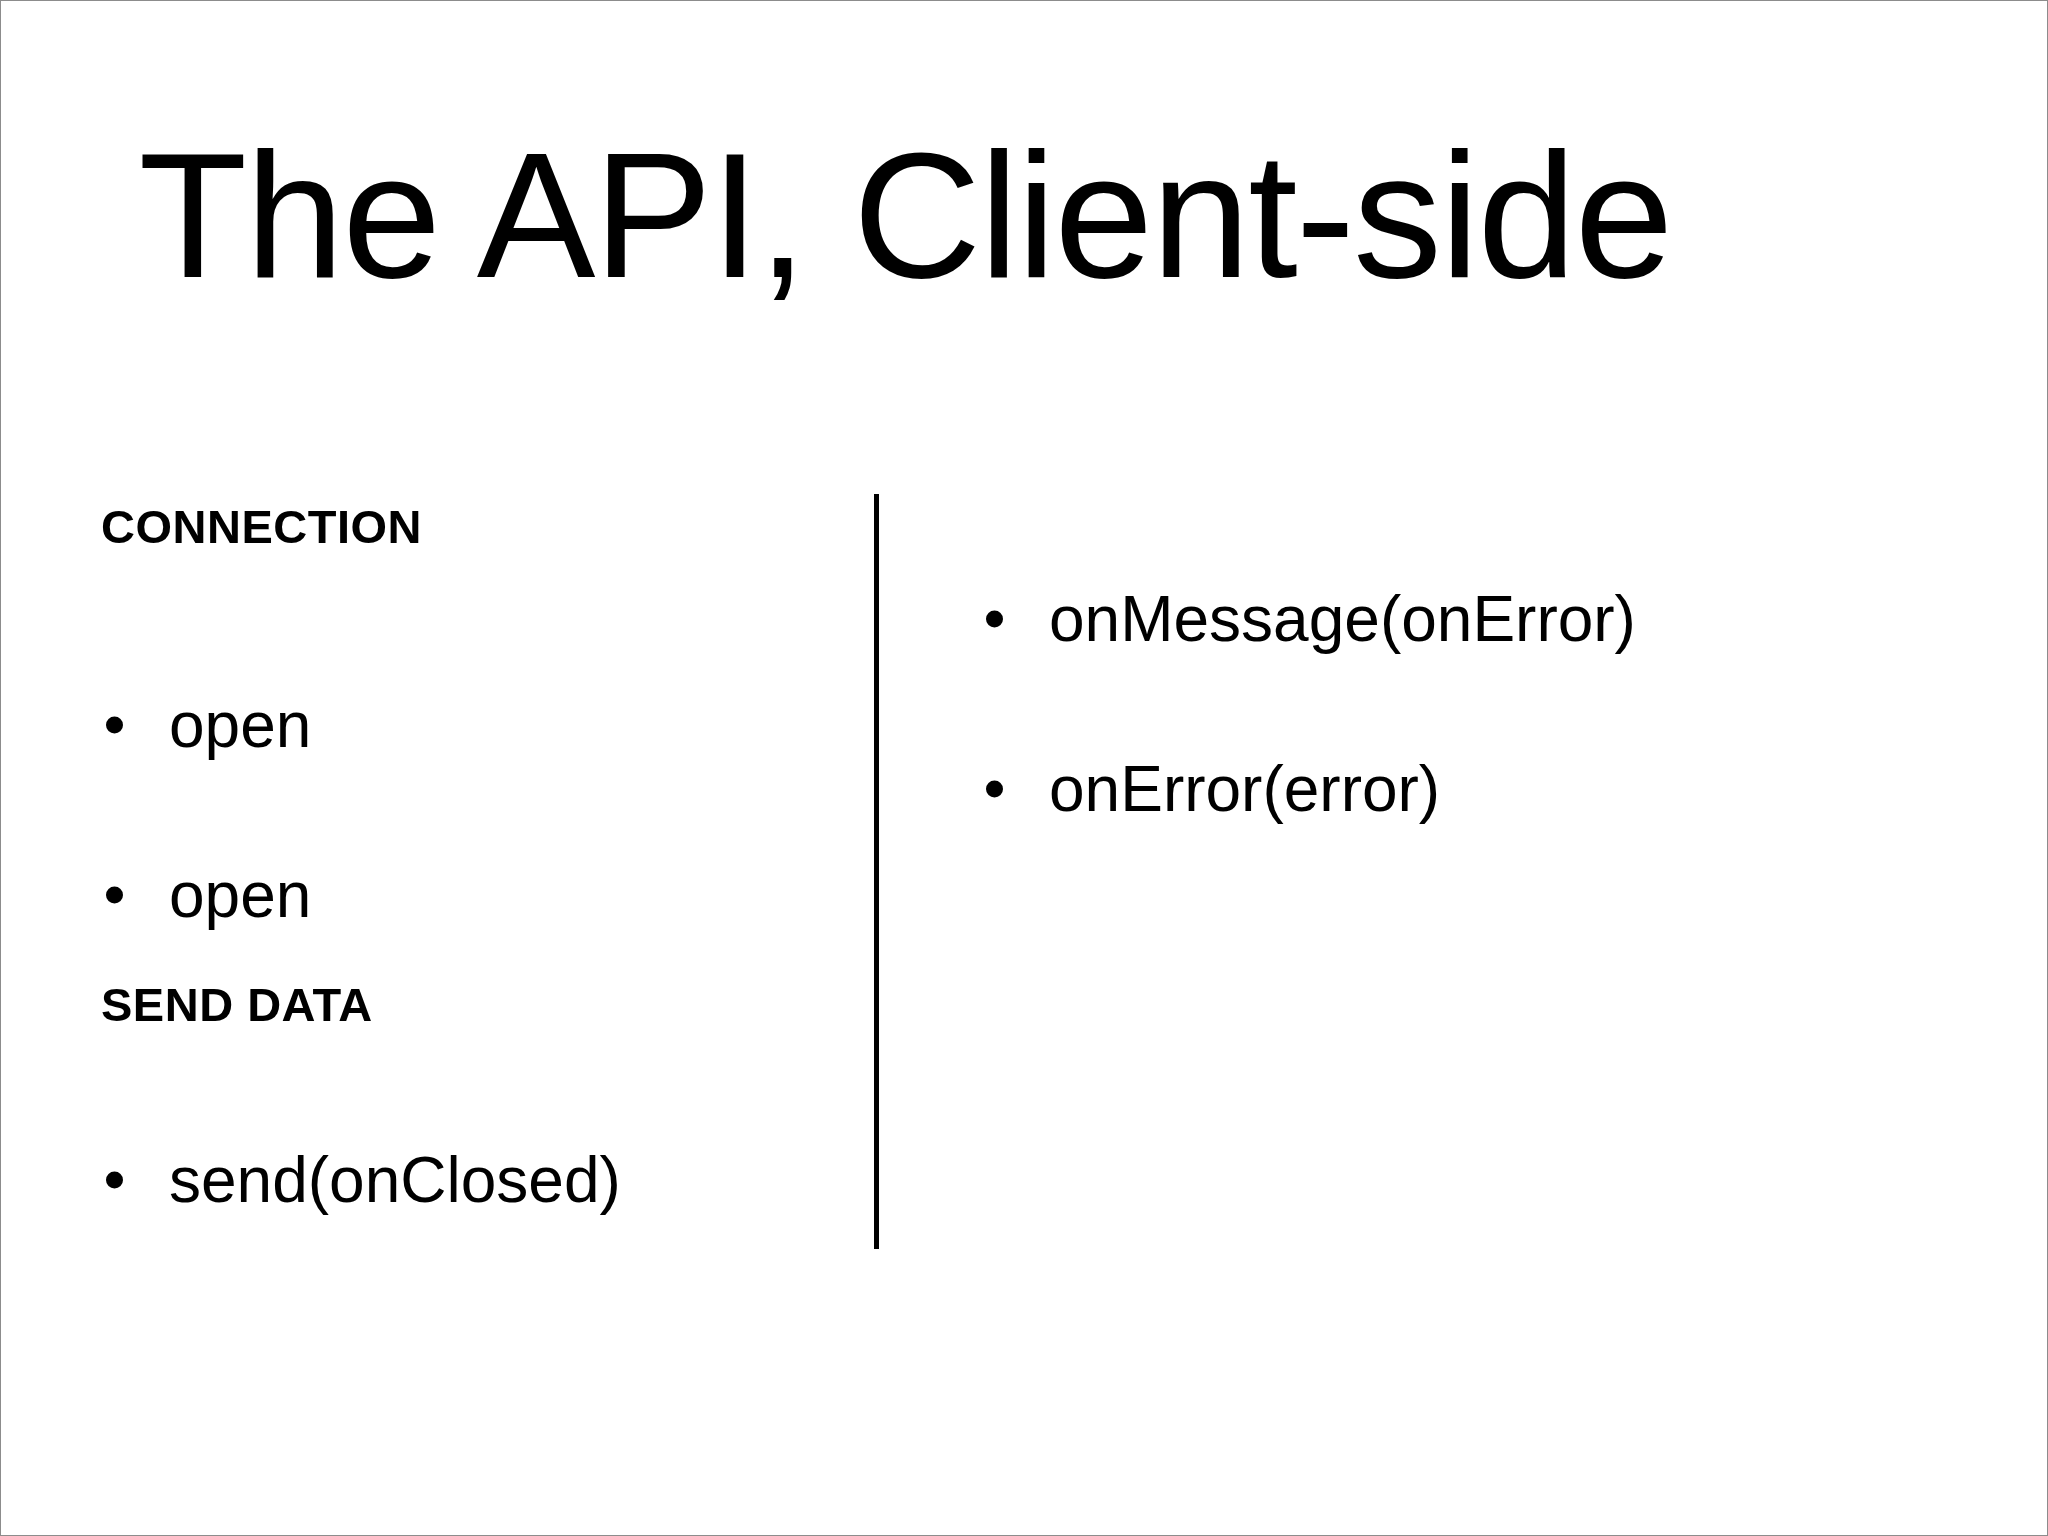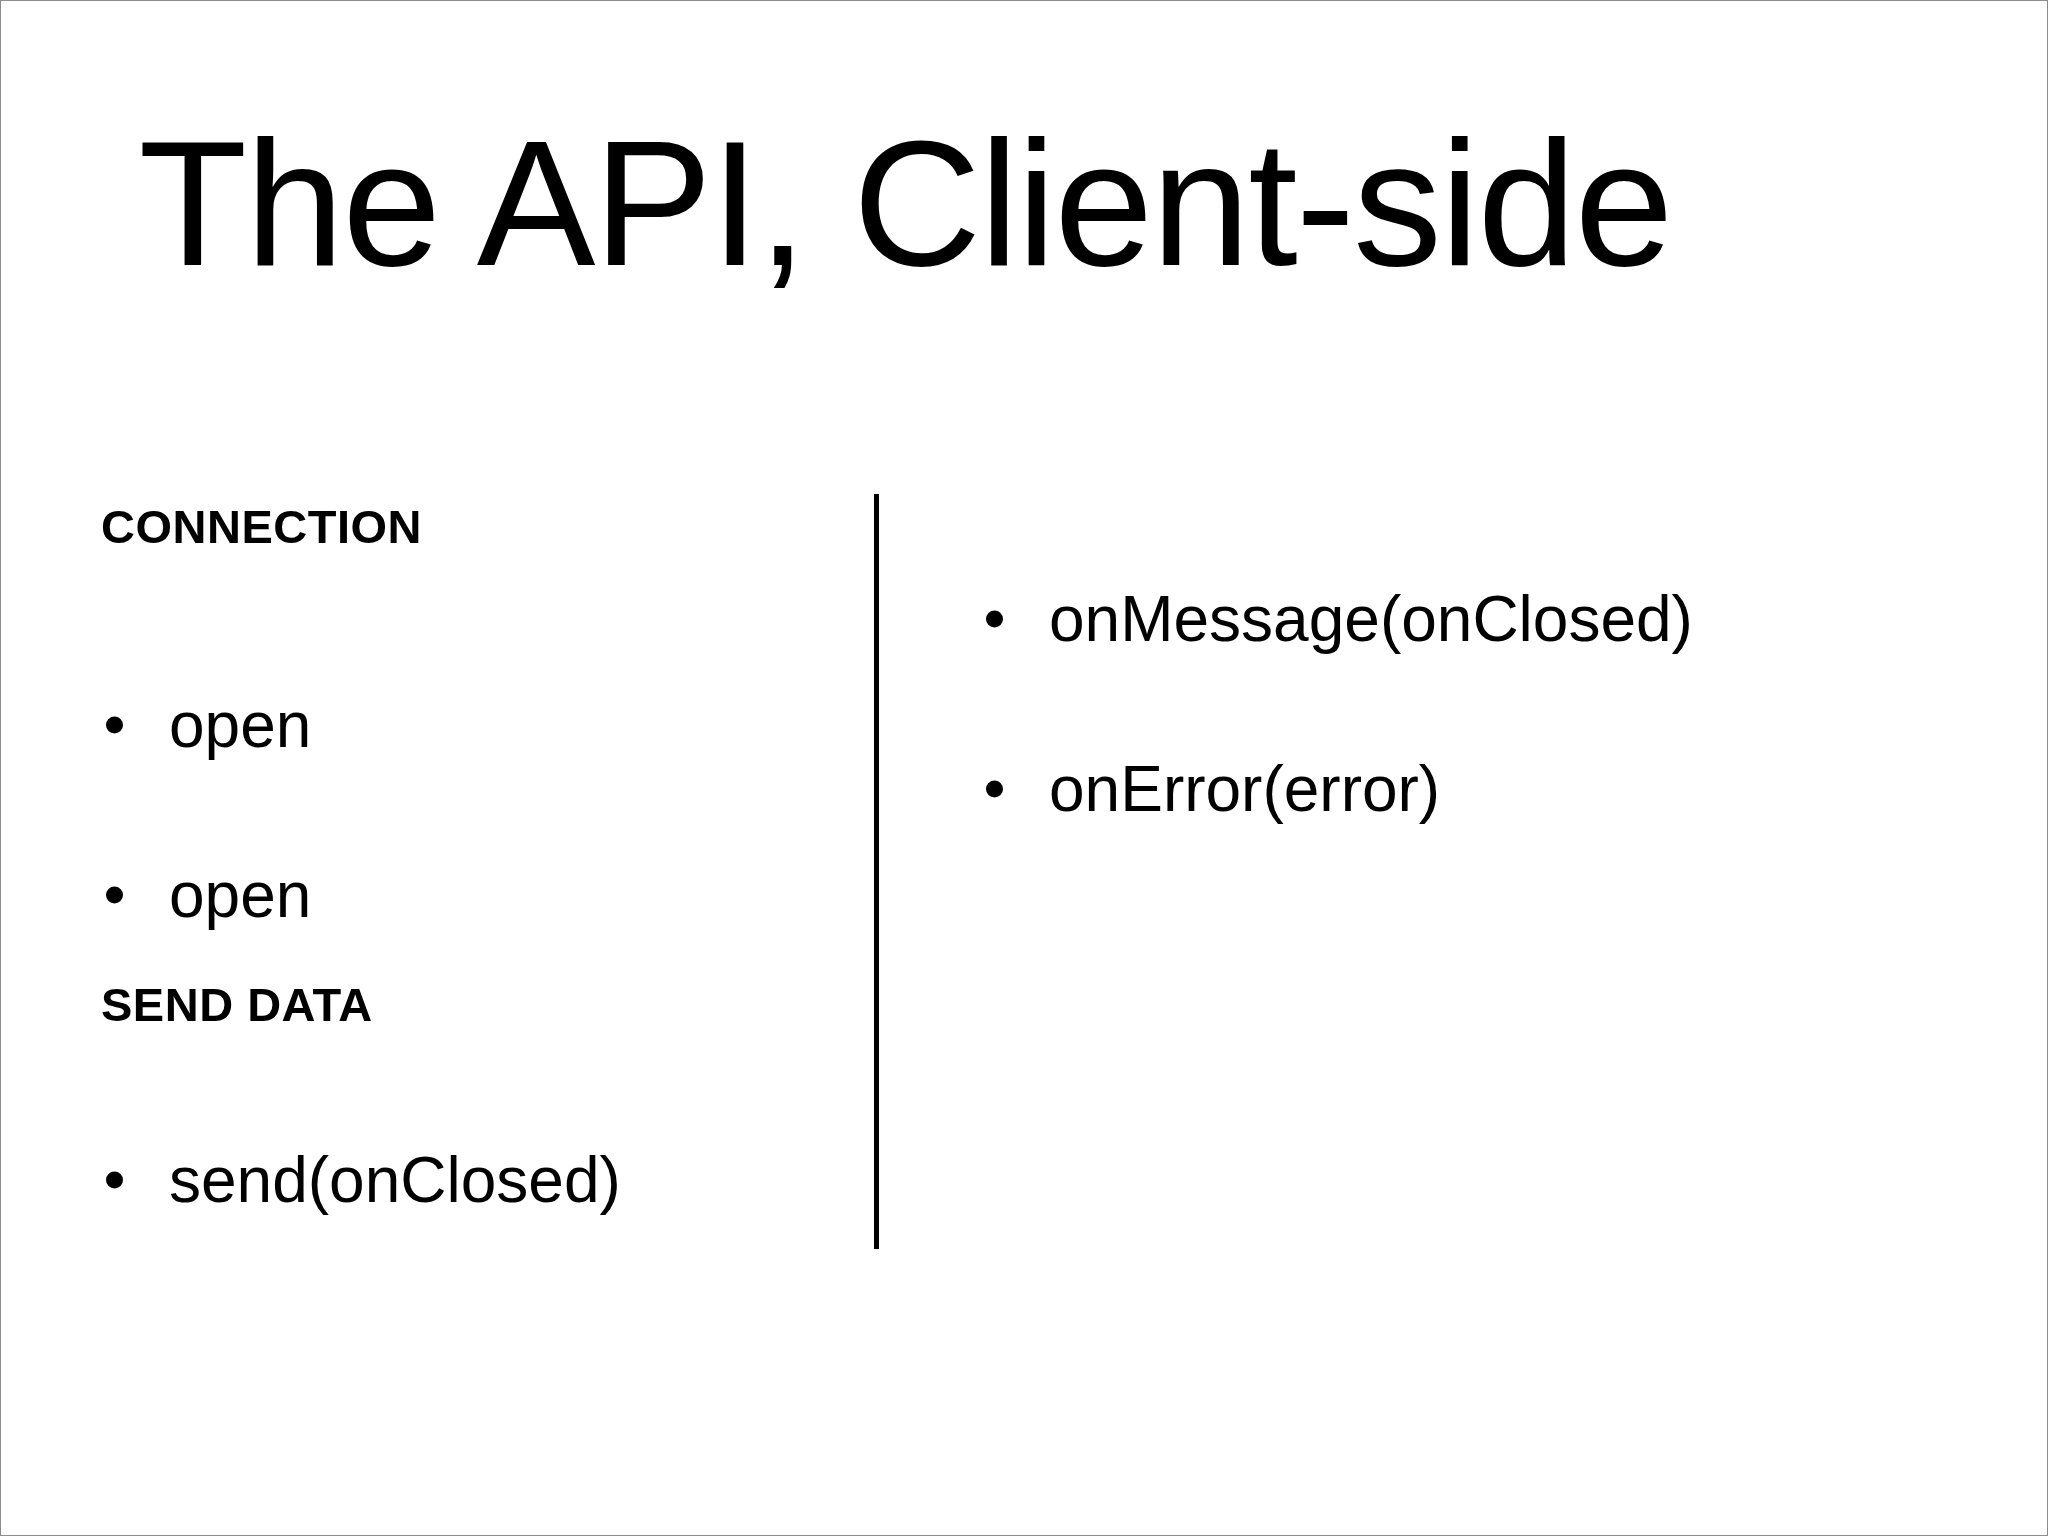--- a/index.html
+++ b/index.html
@@ -17,21 +17,21 @@
     border: 1px solid #8c8c8c;
     overflow: hidden;
     font-family: "Liberation Sans", "DejaVu Sans", sans-serif;
     color: #000000;
   }
 
   
   #slide-title {
     position: absolute;
     left: 0;
-    top: 114px;
+    top: 126px;
     width: 1808px;
     text-align: center;
     font-size: 178px;
     font-weight: 300;
     letter-spacing: -2px;
     line-height: 1.0;
     white-space: nowrap;
     color: #000000;
     font-stretch: condensed;
   }
@@ -139,21 +139,21 @@
   </div>
 
   <div id="column-divider"></div>
 
   <div id="right-column" class="column">
 
 
     <ul class="bullet-list">
       <li class="bullet-item r-3">
         <span class="bullet-marker"></span>
-        <span>onMessage(onClosed)</span>
+        <span>onMessage(onError)</span>
       </li>
       <li class="bullet-item r-4">
         <span class="bullet-marker"></span>
         <span>onError(error)</span>
       </li>
     </ul>
 
   </div>
 
 </div>

